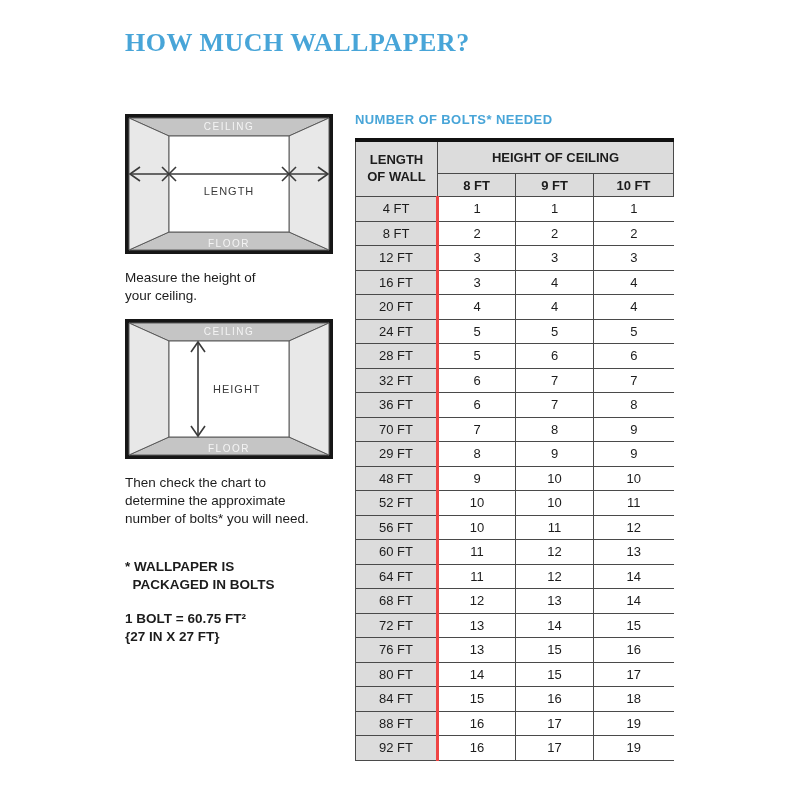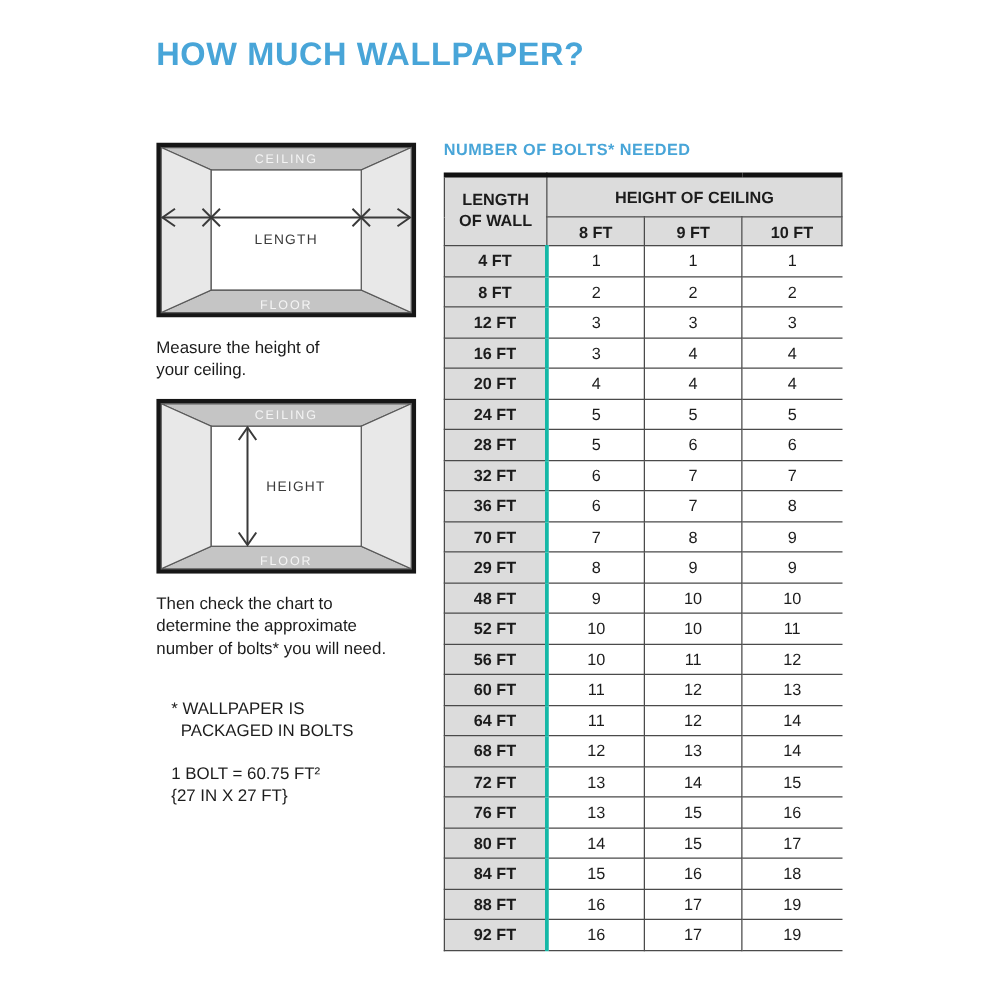--- a/index.html
+++ b/index.html
@@ -14,20 +14,21 @@
   }
   .title {
     position: absolute;
     left: 125px;
     top: 28px;
     margin: 0;
     font-size: 26px;
     font-weight: bold;
     letter-spacing: 0.5px;
     color: var(--accent, #48a5d8);
+    font-family: Liberation Serif, serif;
   }
   .left-col {
     position: absolute;
     left: 125px;
     top: 112px;
     width: 215px;
   }
   .right-col {
     position: absolute;
     left: 355px;
@@ -43,23 +44,23 @@
   }
   .table-heading { text-align: left; margin-bottom: 11px; }
   .body-text {
     margin: 0 0 14px 0;
     font-size: 13.5px;
     line-height: 18px;
     white-space: pre-line;
   }
   .chart-note { margin-bottom: 30px; }
   .footnote {
-    margin: 0 0 16px 12px;
+    margin: 0 0 16px 0;
     font-size: 13.5px;
-    font-weight: normal;
+    font-weight: bold;
     line-height: 18px;
     white-space: pre-line;
   }
   .room-diagram { display: block; margin: 2px 0 15px 0; }
   .room-diagram text {
     font-family: "Liberation Sans", sans-serif;
   }
   .diagram-band-label { font-size: 10px; letter-spacing: 1.5px; fill: #f4f4f4; }
   .diagram-dim-label { font-size: 11px; letter-spacing: 1px; fill: #3a3a3a; }
 
@@ -85,22 +86,22 @@
     border-right: 3px solid #111111;
     white-space: pre-line;
     line-height: 1.3;
     font-size: 13px;
   }
   .group-header { height: 31px; }
   .sub-header { height: 22px; border-bottom: 2px solid #2e2e2e; }
   .bolts-table tbody td { height: 23.5px; }
   .bolts-table tbody .wall-cell {
     background: var(--header-gray, #dcdcdc);
-    font-weight: bold;
-    border-right: 3px solid #14b8a6;
+    font-weight: normal;
+    border-right: 3px solid #ef4444;
   }
   .bolts-table tbody td:last-child { border-right: none; }
 </style>
 </head>
 <body>
 
 <div class="page">
 
   <h1 class="title">HOW MUCH WALLPAPER?</h1>
 

